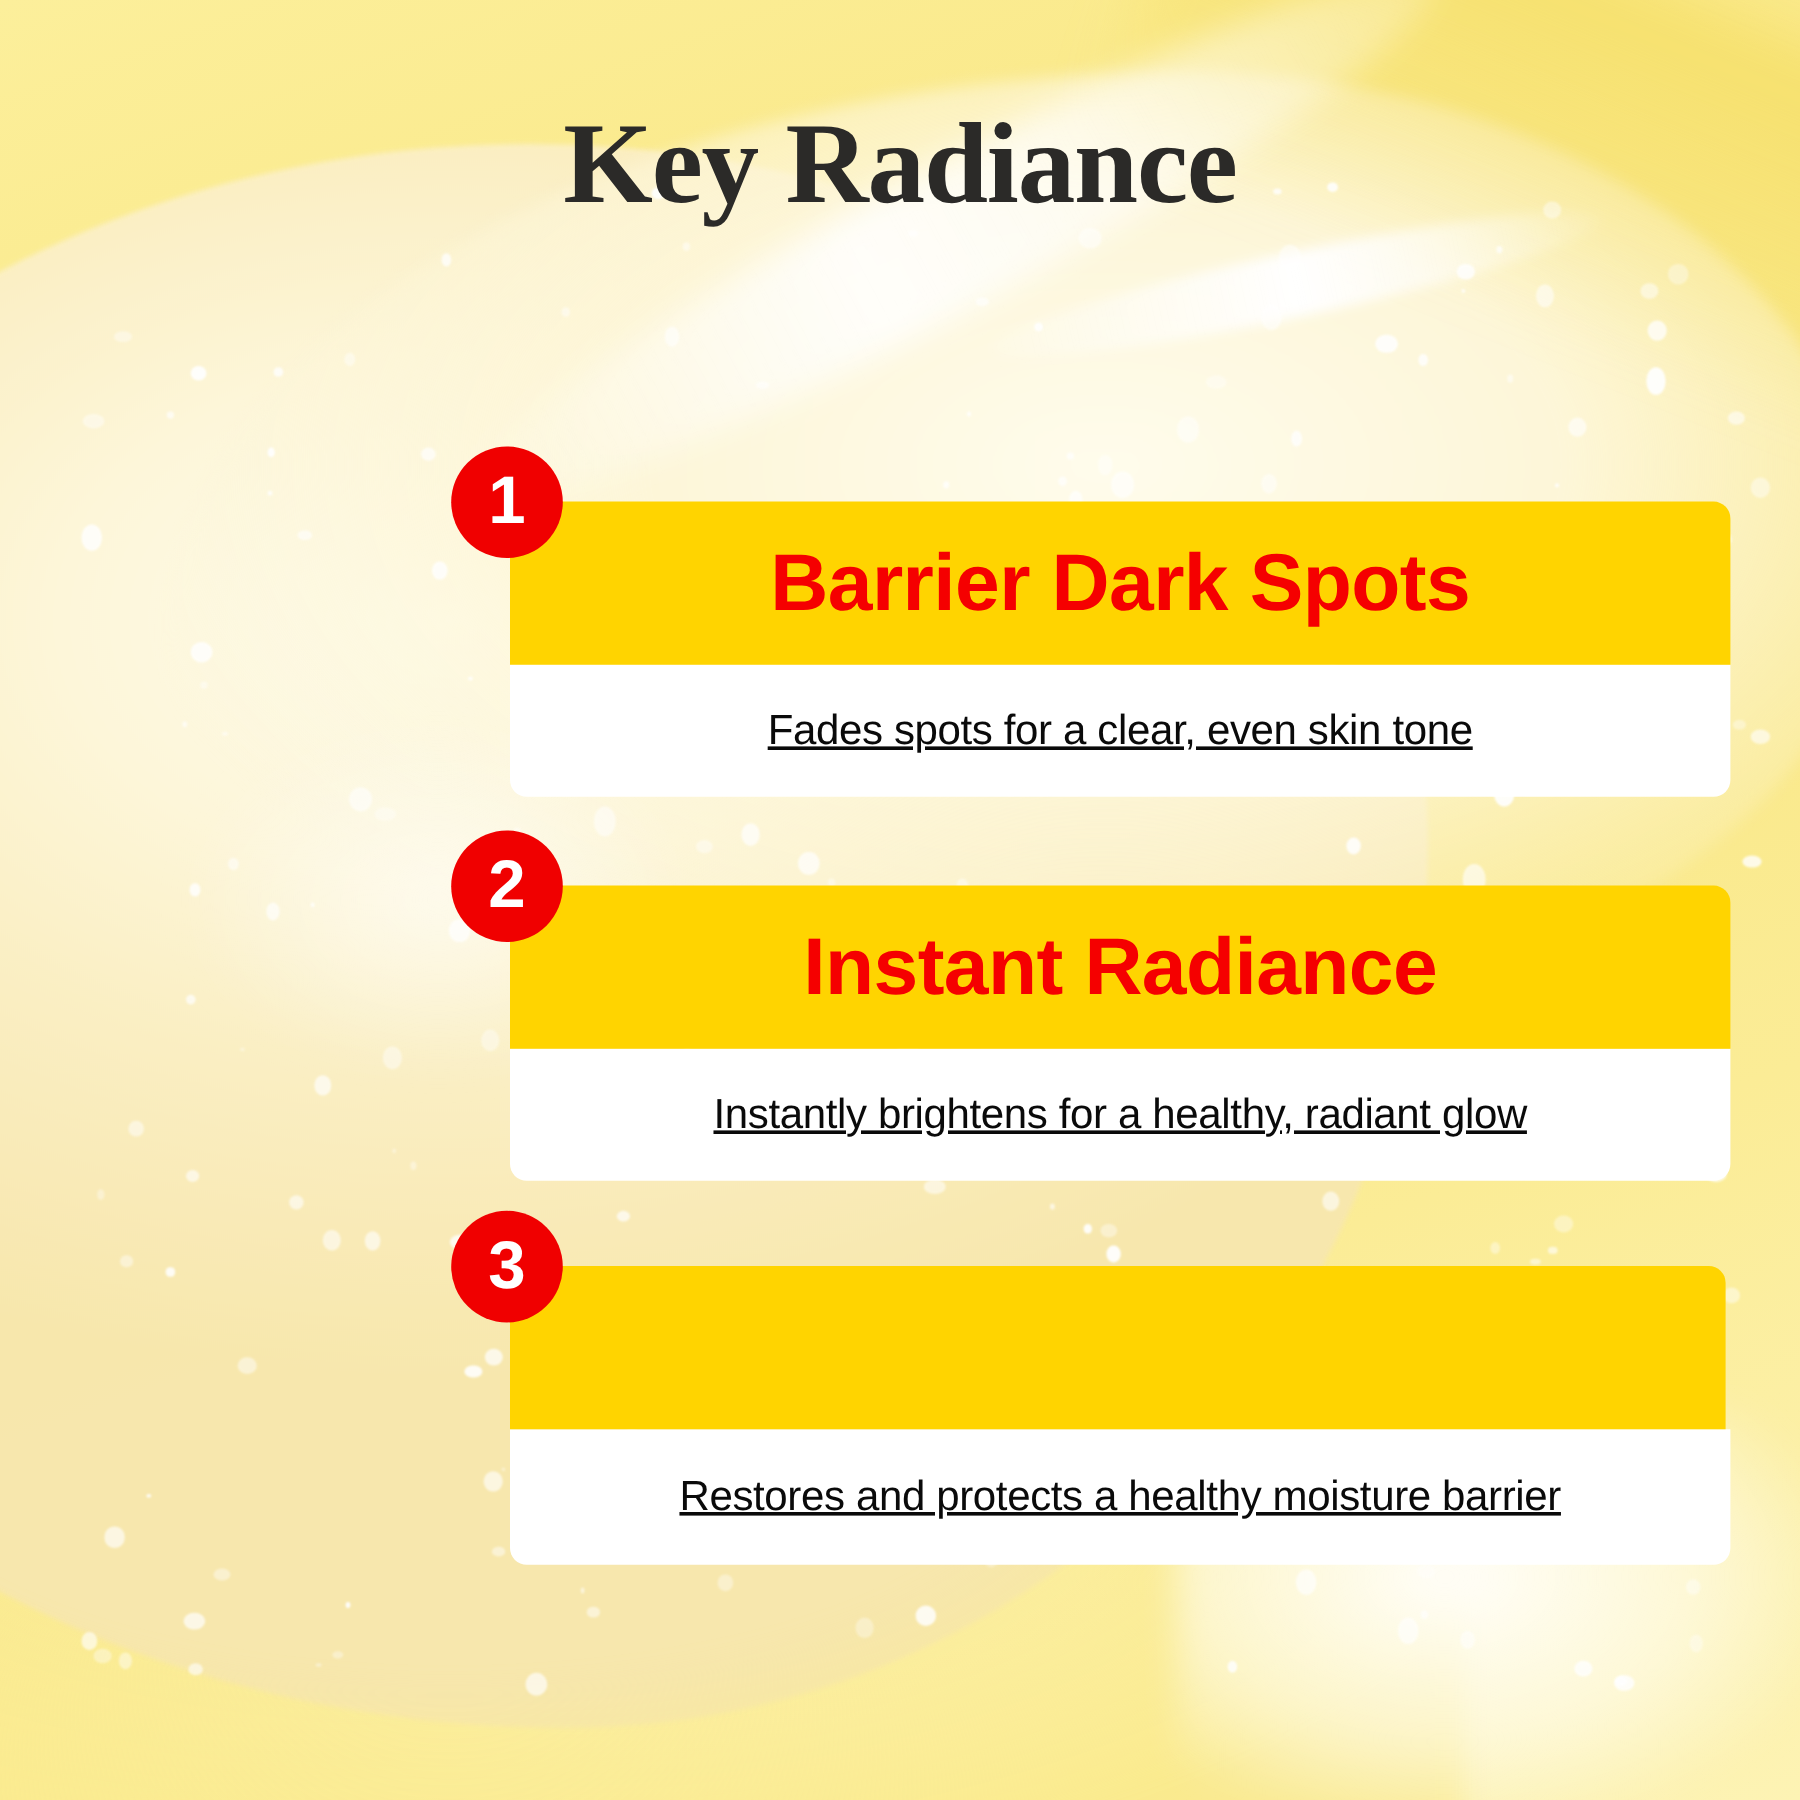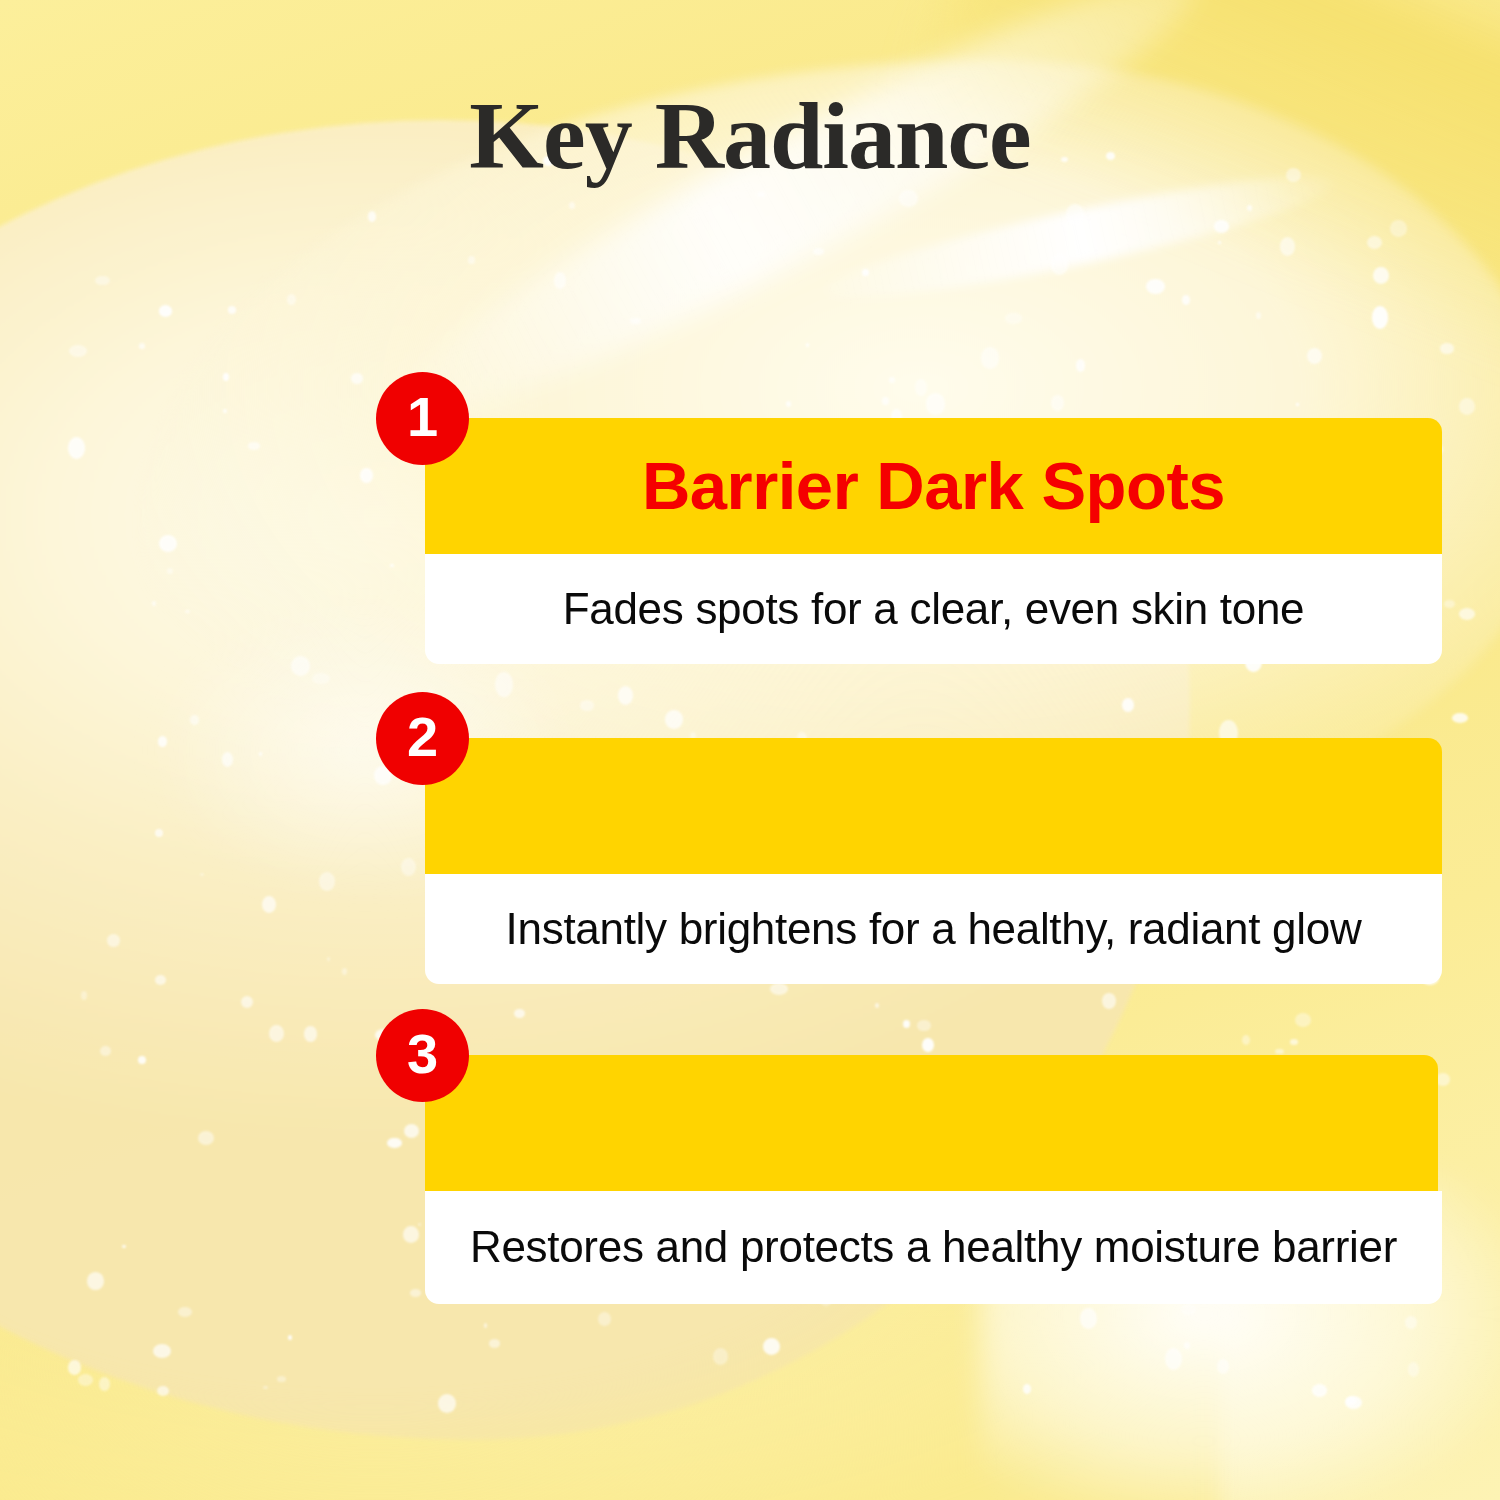--- a/index.html
+++ b/index.html
@@ -155,26 +155,27 @@
     background: #FFFFFF;
     border-radius: 0 0 14px 14px;
     height: 110px;
     display: flex;
     align-items: center;
     justify-content: center;
   }
   .card-body-text {
     font-family: "Liberation Sans", sans-serif;
     font-weight: normal;
-    font-size: 44px;
+    font-size: 35px;
     line-height: 1.1;
     color: #0A0A0A;
     letter-spacing: -0.3px;
     white-space: nowrap;
     text-align: center;
+    text-decoration: underline;
   }
 
   
   .badge {
     position: absolute;
     left: -49px;
     top: -46px;
     width: 93px;
     height: 93px;
     border-radius: 50%;
@@ -477,20 +478,21 @@
     <div class="card-body">
       <div class="card-body-text">Fades spots for a clear, even skin tone</div>
     </div>
   </div>
 
   <div class="card" id="card-2">
     <div class="card-head">
       <div class="badge">
         <span class="badge-num">2</span>
       </div>
+      <div class="card-head-title">Instant Radiance</div>
     </div>
     <div class="card-body">
       <div class="card-body-text">Instantly brightens for a healthy, radiant glow</div>
     </div>
   </div>
 
   <div class="card" id="card-3">
     <div class="card-head">
       <div class="badge">
         <span class="badge-num">3</span>

